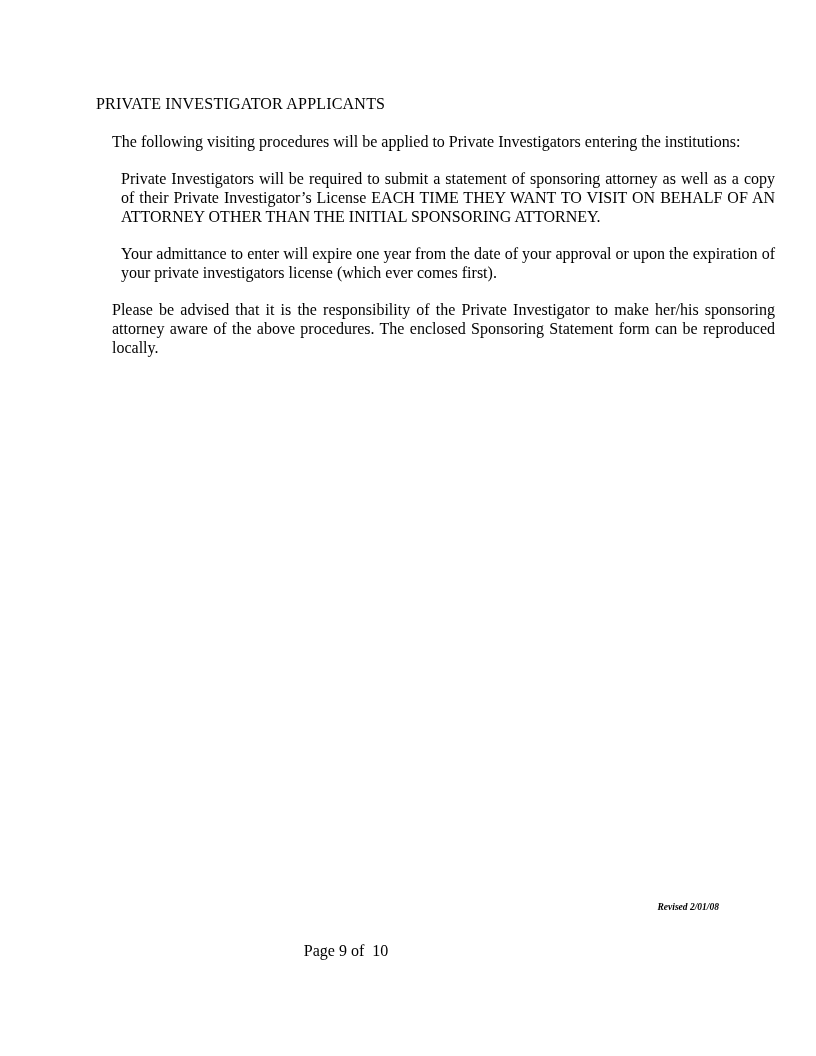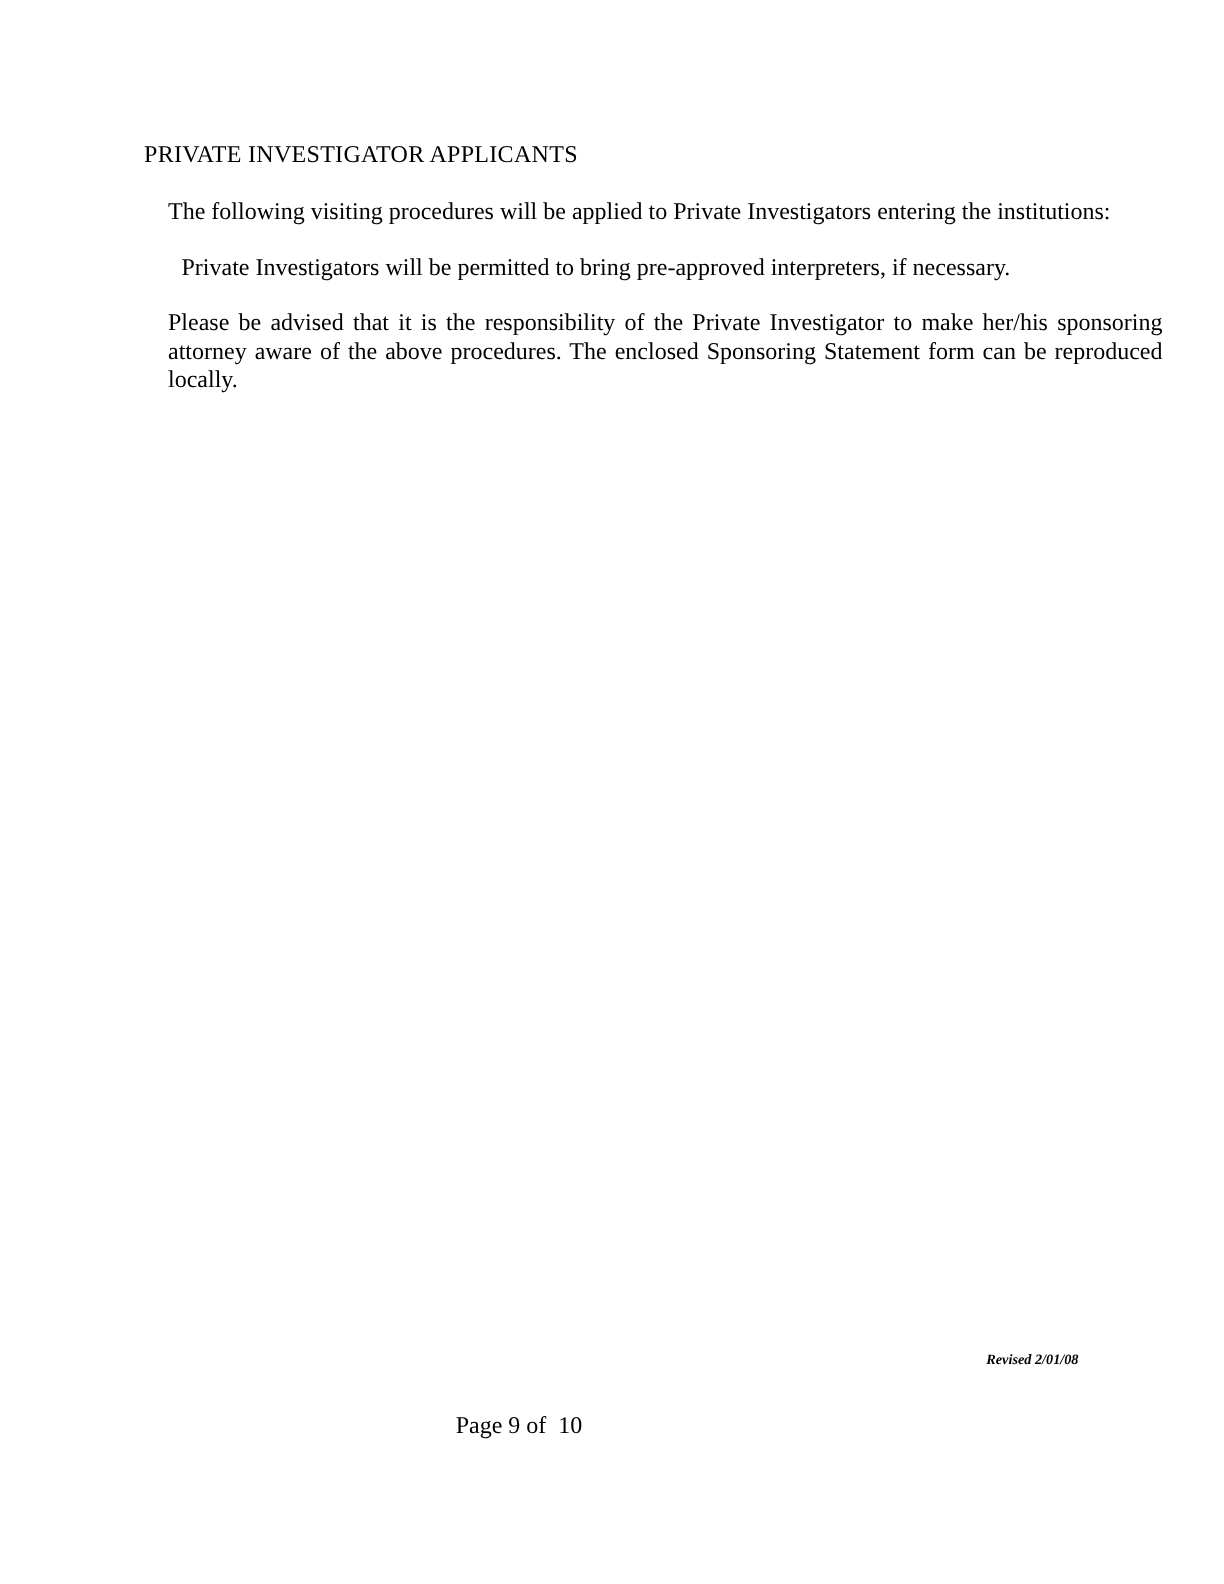--- a/index.html
+++ b/index.html
@@ -74,23 +74,24 @@
 </head>
 <body>
 
 <div class="page">
 
   <div class="doc-title">PRIVATE INVESTIGATOR APPLICANTS</div>
 
   <p class="para intro">The following visiting procedures will be applied to Private Investigators entering the institutions:</p>
 
 
+  <p class="para indent justify item">Private Investigators will be required to submit a statement of sponsoring attorney as well as a copy of their Private Investigator’s License EACH TIME THEY WANT TO VISIT ON BEHALF OF AN ATTORNEY OTHER THAN THE INITIAL SPONSORING ATTORNEY.</p>
 
+  <p class="para indent justify item">Your admittance to enter will expire one year from the date of your approval or upon the expiration of your private investigators license (which ever comes first).</p>
 
-  <p class="para indent item-last">Private Investigators will be permitted to bring pre-approved interpreters, if necessary.</p>
 
   <p class="para justify">Please be advised that it is the responsibility of the Private Investigator to make her/his sponsoring attorney aware of the above procedures.  The enclosed Sponsoring Statement form can be reproduced locally.</p>
 
 </div>
 
 <div class="footer-page">Page 9 of  10</div>
 
 <div class="footer-rev">Revised 2/01/08</div>
 
 </body></html>

